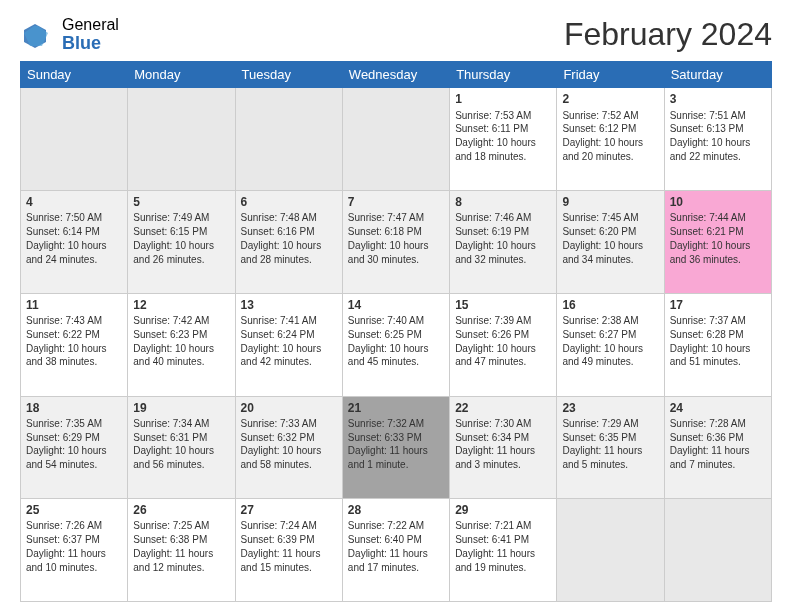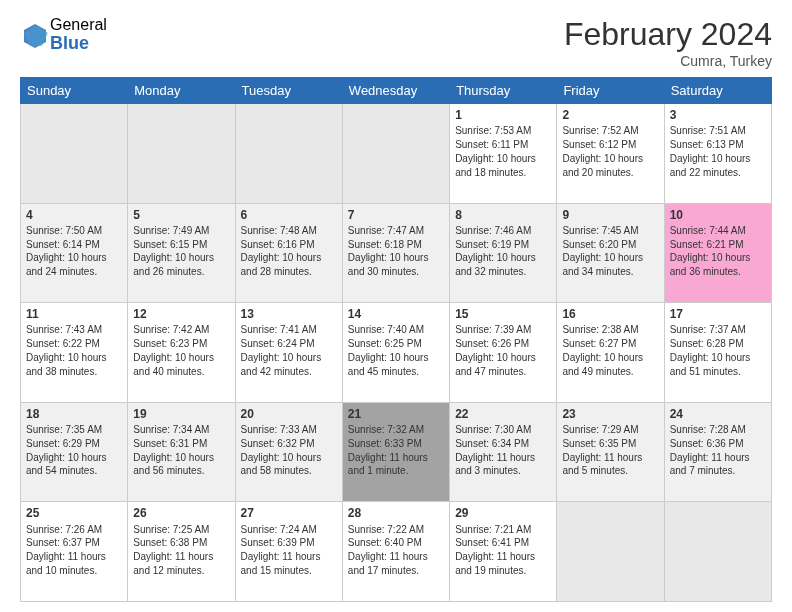--- a/index.html
+++ b/index.html
@@ -19,21 +19,21 @@
     }
     .header {
       display: flex;
       justify-content: space-between;
       align-items: flex-start;
       margin-bottom: 8px;
     }
     .logo {
       display: flex;
       align-items: center;
-      gap: 0;
+      gap: 12px;
     }
     .logo-text {
       display: flex;
       flex-direction: column;
       line-height: 1.1;
     }
     .logo-icon {
       width: 30px;
       height: 30px;
     }
@@ -94,21 +94,20 @@
         <polygon points="15,4 26,10 26,22 15,28 4,22 4,10" fill="#2a6db5" opacity="0.85"></polygon>
         <polygon points="18,6 28,13 22,26 10,26 4,13 14,6" fill="#4a9fd5" opacity="0.6"></polygon>
       </svg>
       <div class="logo-text">
         <span>General</span>
           <span style="color:#2a6db5;font-weight:bold;font-size:18px;">Blue</span>
       </div>
     </div>
     <div class="title-area">
       <div class="month-title">February 2024</div>
-      <div class="subtitle">Cumra, Turkey</div>
     </div>
   </div>
 
   <table class="calendar">
     <thead>
       <tr>
         <th>Sunday</th>
         <th>Monday</th>
         <th>Tuesday</th>
         <th>Wednesday</th>

